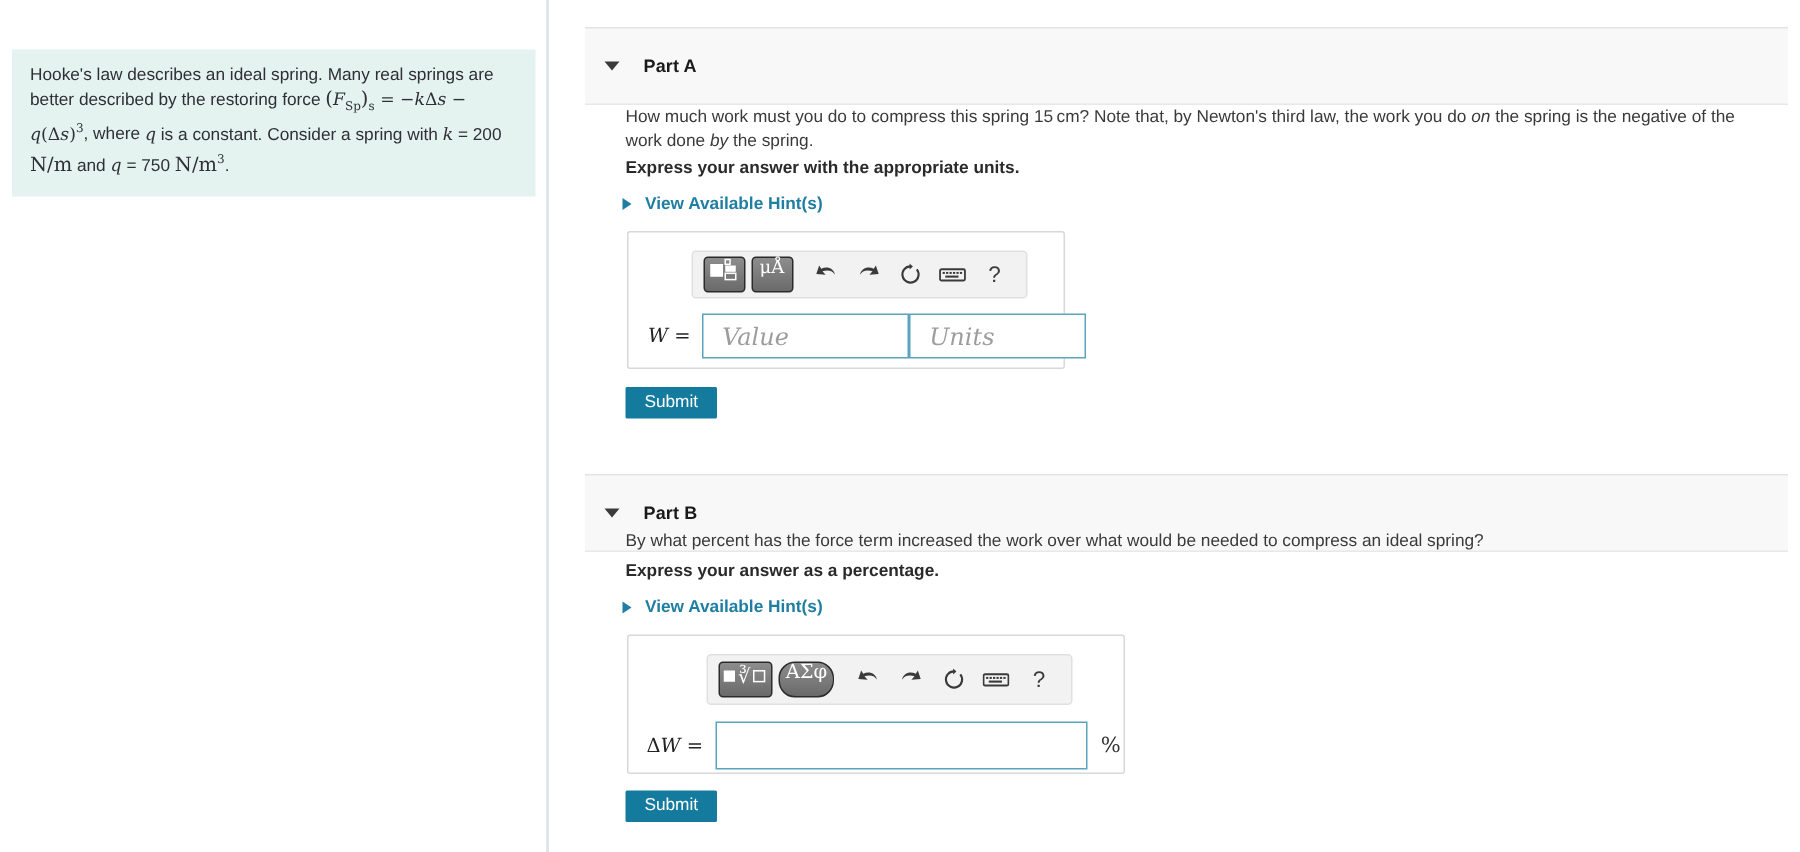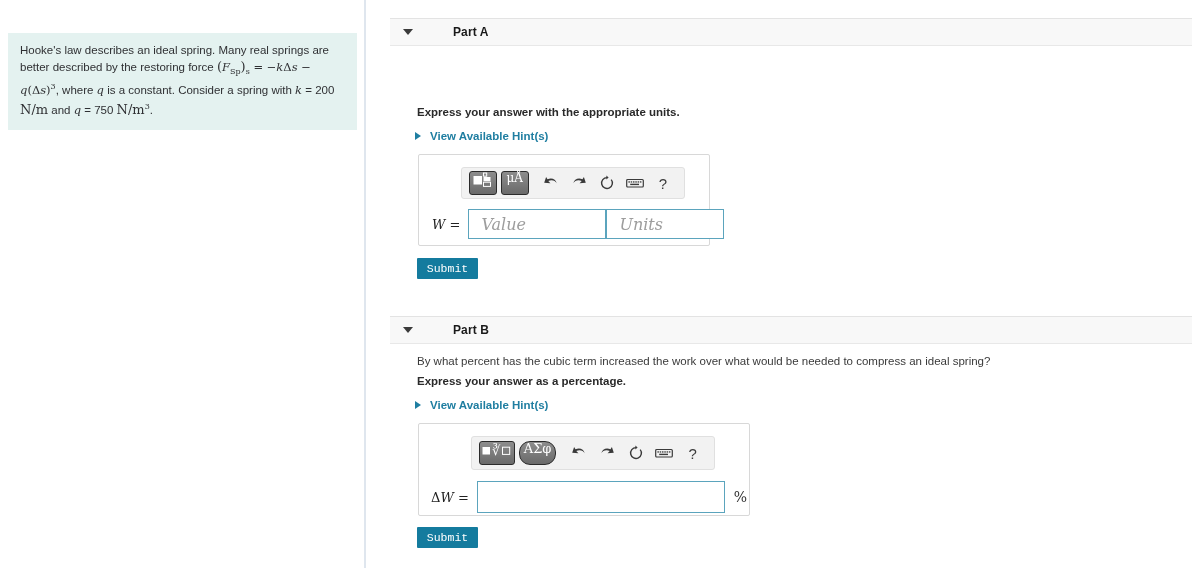--- a/index.html
+++ b/index.html
@@ -54,28 +54,27 @@
     left: 368px; top: 0;
     width: 832px;
     height: 568px;
     background: #ffffff;
   }
 
   .part-header {
     position: absolute;
     left: 22px;
     width: 802px;
-    height: 28px;
+    height: 52px;
     background: #f8f8f8;
     border-top: 1px solid #e3e3e3;
     border-bottom: 1px solid #e8e8e8;
     box-sizing: border-box;
     display: flex;
     align-items: center;
-    gap: 24px;
   }
   .caret-down {
     width: 0; height: 0;
     border-left: 5px solid transparent;
     border-right: 5px solid transparent;
     border-top: 6px solid #3b3b3b;
     margin-left: 13px;
     margin-right: 16px;
   }
   .part-title {
@@ -205,21 +204,21 @@
     font-size: 14px;
     color: #333333;
     margin-left: 9px;
   }
 
   .submit-btn {
     position: absolute;
     background: #147b9e;
     color: #ffffff;
     border: none;
-    font-family: Liberation Mono, monospace;
+    font-family: Liberation Sans, sans-serif;
     font-size: 11.5px;
     padding: 0;
     width: 61px;
     height: 21px;
     border-radius: 1px;
     cursor: pointer;
     line-height: 21px;
     text-align: center;
   }
 </style>
@@ -237,20 +236,23 @@
     </div>
   </div>
 
   <div id="right-pane">
 
     <div class="part-header" style="top:18px;">
       <span class="caret-down"></span>
       <span class="part-title">Part A</span>
     </div>
 
+    <div class="question-text" style="left:49px; top:70px; width:762px;">
+      <span>How much work must you do to compress this spring 15 cm? Note that, by Newton's third law, the work you do </span><span class="emph">on</span><span> the spring is the negative of the work done </span><span class="emph">by</span><span> the spring.</span>
+    </div>
 
     <div class="instruction" style="left:49px; top:106px;">Express your answer with the appropriate units.</div>
 
     <div class="hint-link" style="left:47px; top:130px;">
       <span class="caret-right"></span>
       <span>View Available Hint(s)</span>
     </div>
 
     <div class="answer-box" style="left:50px; top:154px; width:292px; height:92px;">
 
@@ -315,21 +317,21 @@
       </div>
     </div>
 
     <button class="submit-btn" style="left:49px; top:258px;">Submit</button>
 
     <div class="part-header" style="top:316px;">
       <span class="caret-down"></span>
       <span class="part-title">Part B</span>
     </div>
 
-    <div class="question-text" style="left:49px; top:353px; width:762px;">By what percent has the cubic term increased the work over what would be needed to compress an ideal spring?</div>
+    <div class="question-text" style="left:49px; top:353px; width:762px;">By what percent has the force term increased the work over what would be needed to compress an ideal spring?</div>
 
     <div class="instruction" style="left:49px; top:375px;">Express your answer as a percentage.</div>
 
     <div class="hint-link" style="left:47px; top:399px;">
       <span class="caret-right"></span>
       <span>View Available Hint(s)</span>
     </div>
 
     <div class="answer-box" style="left:50px; top:423px; width:332px; height:93px;">
 

